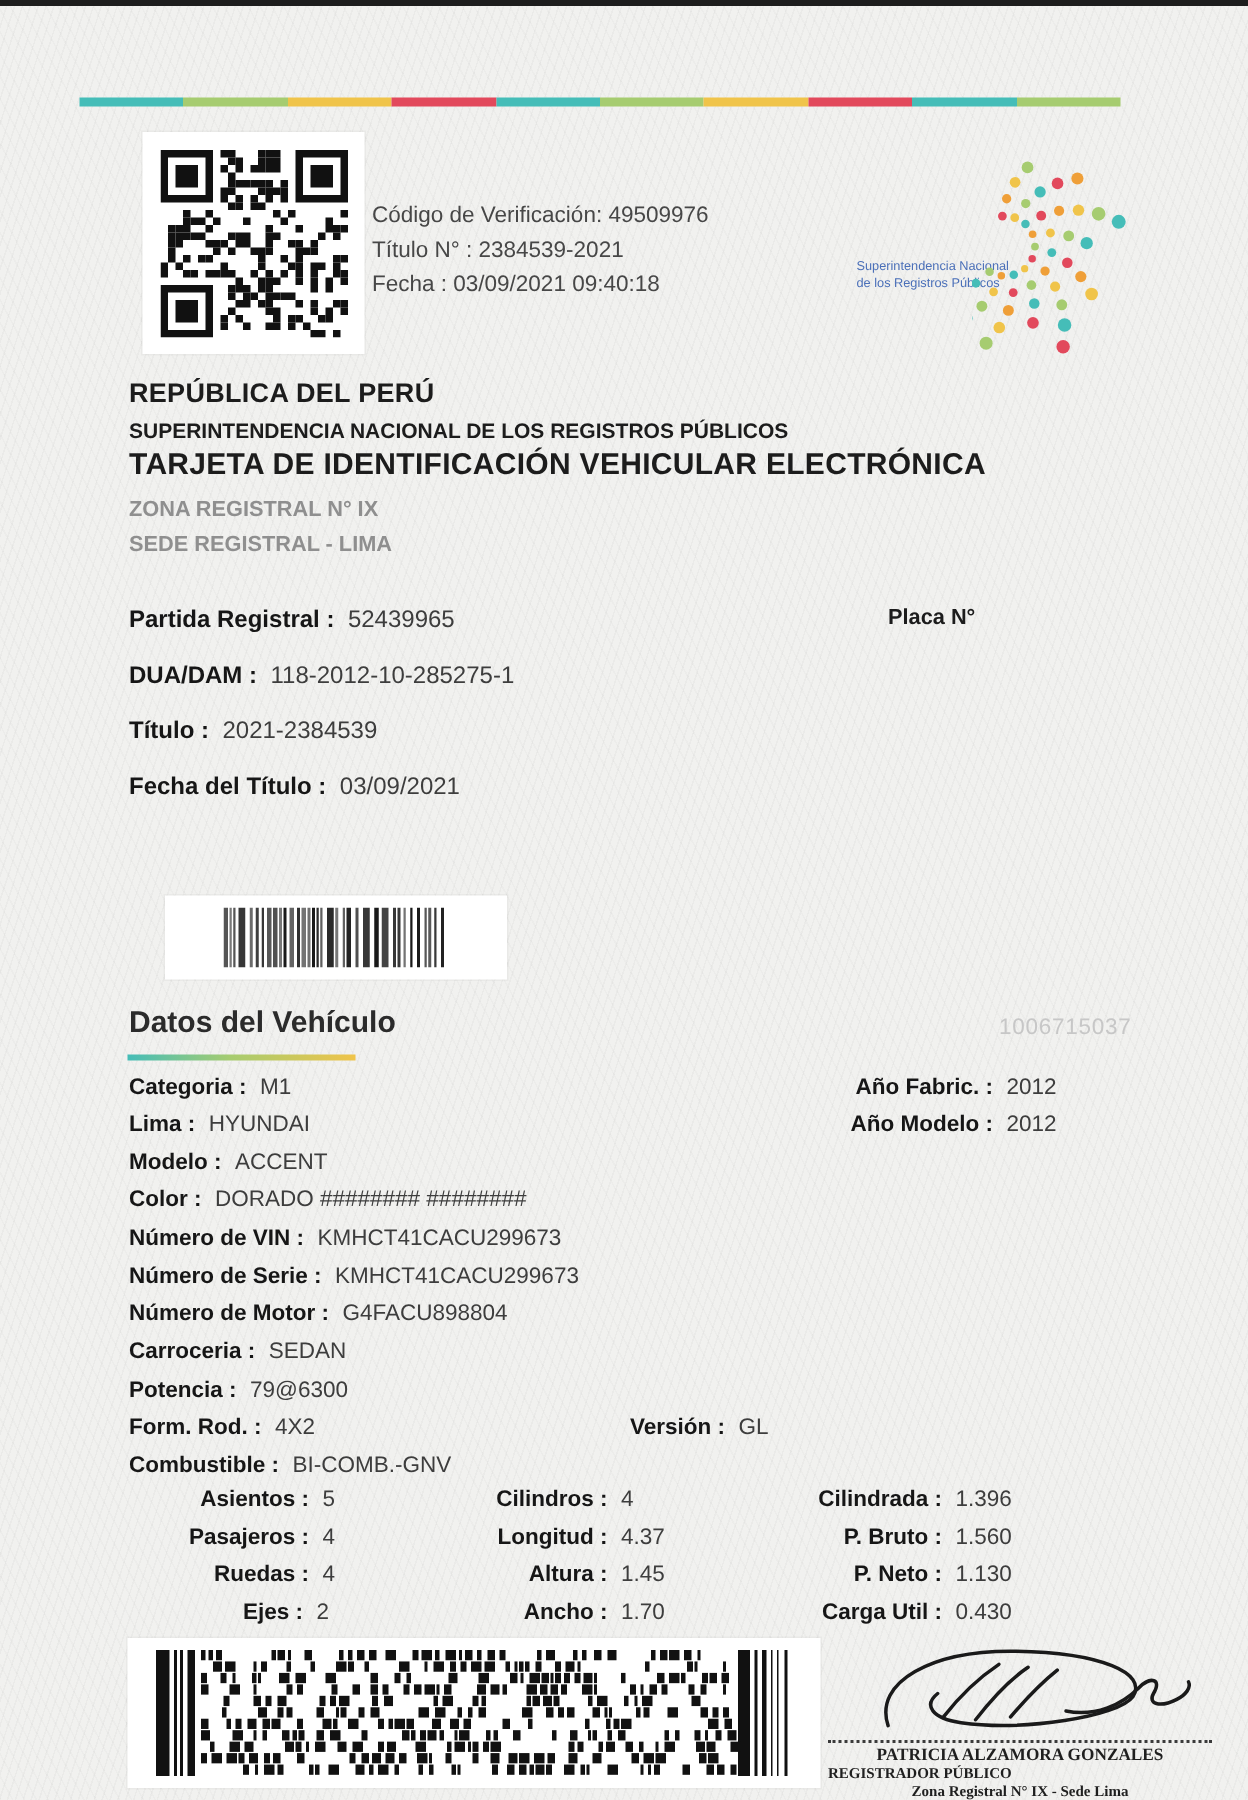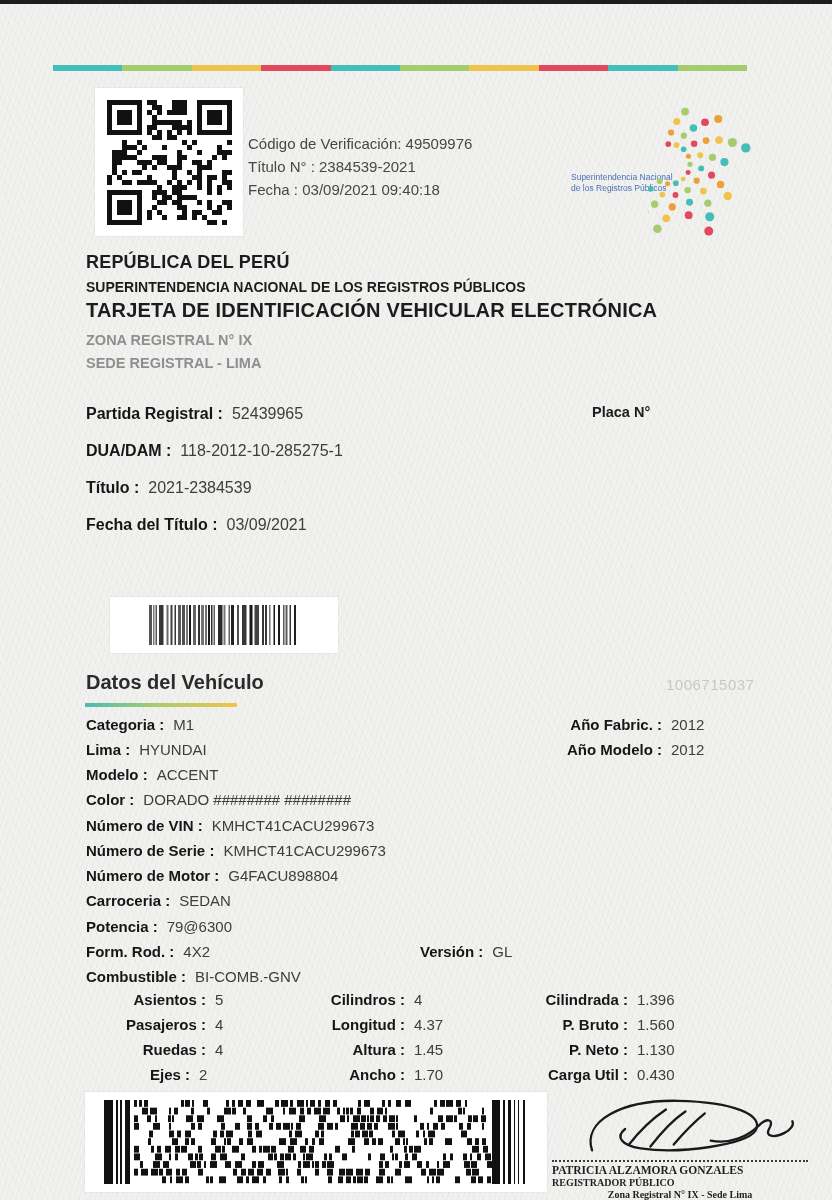--- a/index.html
+++ b/index.html
@@ -39,21 +39,21 @@
   .watermark{left:666px;top:676px;font-size:15px;color:#c7c7c7;letter-spacing:0.5px;}
   .v-row{left:86px;font-size:15px;white-space:nowrap;}
   .vr-row{left:480px;width:330px;font-size:15px;display:flex;}
   .vr-row .lbl{display:inline-block;width:182px;text-align:right;}
   .v-mid{left:420px;font-size:15px;}
   .spec{font-size:15px;display:flex;}
   .spec .lbl{display:inline-block;text-align:right;}
   .pdf-box{left:85px;top:1092px;width:462px;height:100px;display:flex;align-items:center;justify-content:center;}
   .sig-wrap{left:552px;top:1092px;width:256px;height:105px;}
   .sig-svg{position:absolute;left:12px;top:2px;}
-  .sig-name{position:absolute;left:0;top:68px;width:256px;
+  .sig-name{position:absolute;left:0;top:68px;width:256px;text-align:center;
     font-family:"Liberation Serif",serif;font-size:11.5px;font-weight:bold;color:#1f1f1f;
     border-top:2px dotted #3a3a3a;padding-top:2px;}
   .sig-role{position:absolute;left:0;top:85px;width:256px;
     font-family:"Liberation Serif",serif;font-size:10px;font-weight:bold;color:#1f1f1f;}
   .sig-zone{position:absolute;left:0;top:97px;width:256px;text-align:center;
     font-family:"Liberation Serif",serif;font-size:10px;font-weight:bold;color:#1f1f1f;}
 </style>
 </head>
 <body>
 
@@ -420,21 +420,21 @@
       <span class="val">5</span>
     </div>
   <div class="abs spec" style="top:1016px;left:58px">
       <span class="lbl" style="width:148px">Pasajeros :</span>
       <span class="val">4</span>
     </div>
   <div class="abs spec" style="top:1041px;left:58px">
       <span class="lbl" style="width:148px">Ruedas :</span>
       <span class="val">4</span>
     </div>
-  <div class="abs spec" style="top:1066px;left:42px">
+  <div class="abs spec" style="top:1066px;left:54px">
       <span class="lbl" style="width:148px">Ejes :</span>
       <span class="val">2</span>
     </div>
 
   <div class="abs spec" style="top:991px;left:250px">
       <span class="lbl" style="width:155px">Cilindros :</span>
       <span class="val">4</span>
     </div>
   <div class="abs spec" style="top:1016px;left:250px">
       <span class="lbl" style="width:155px">Longitud :</span>

